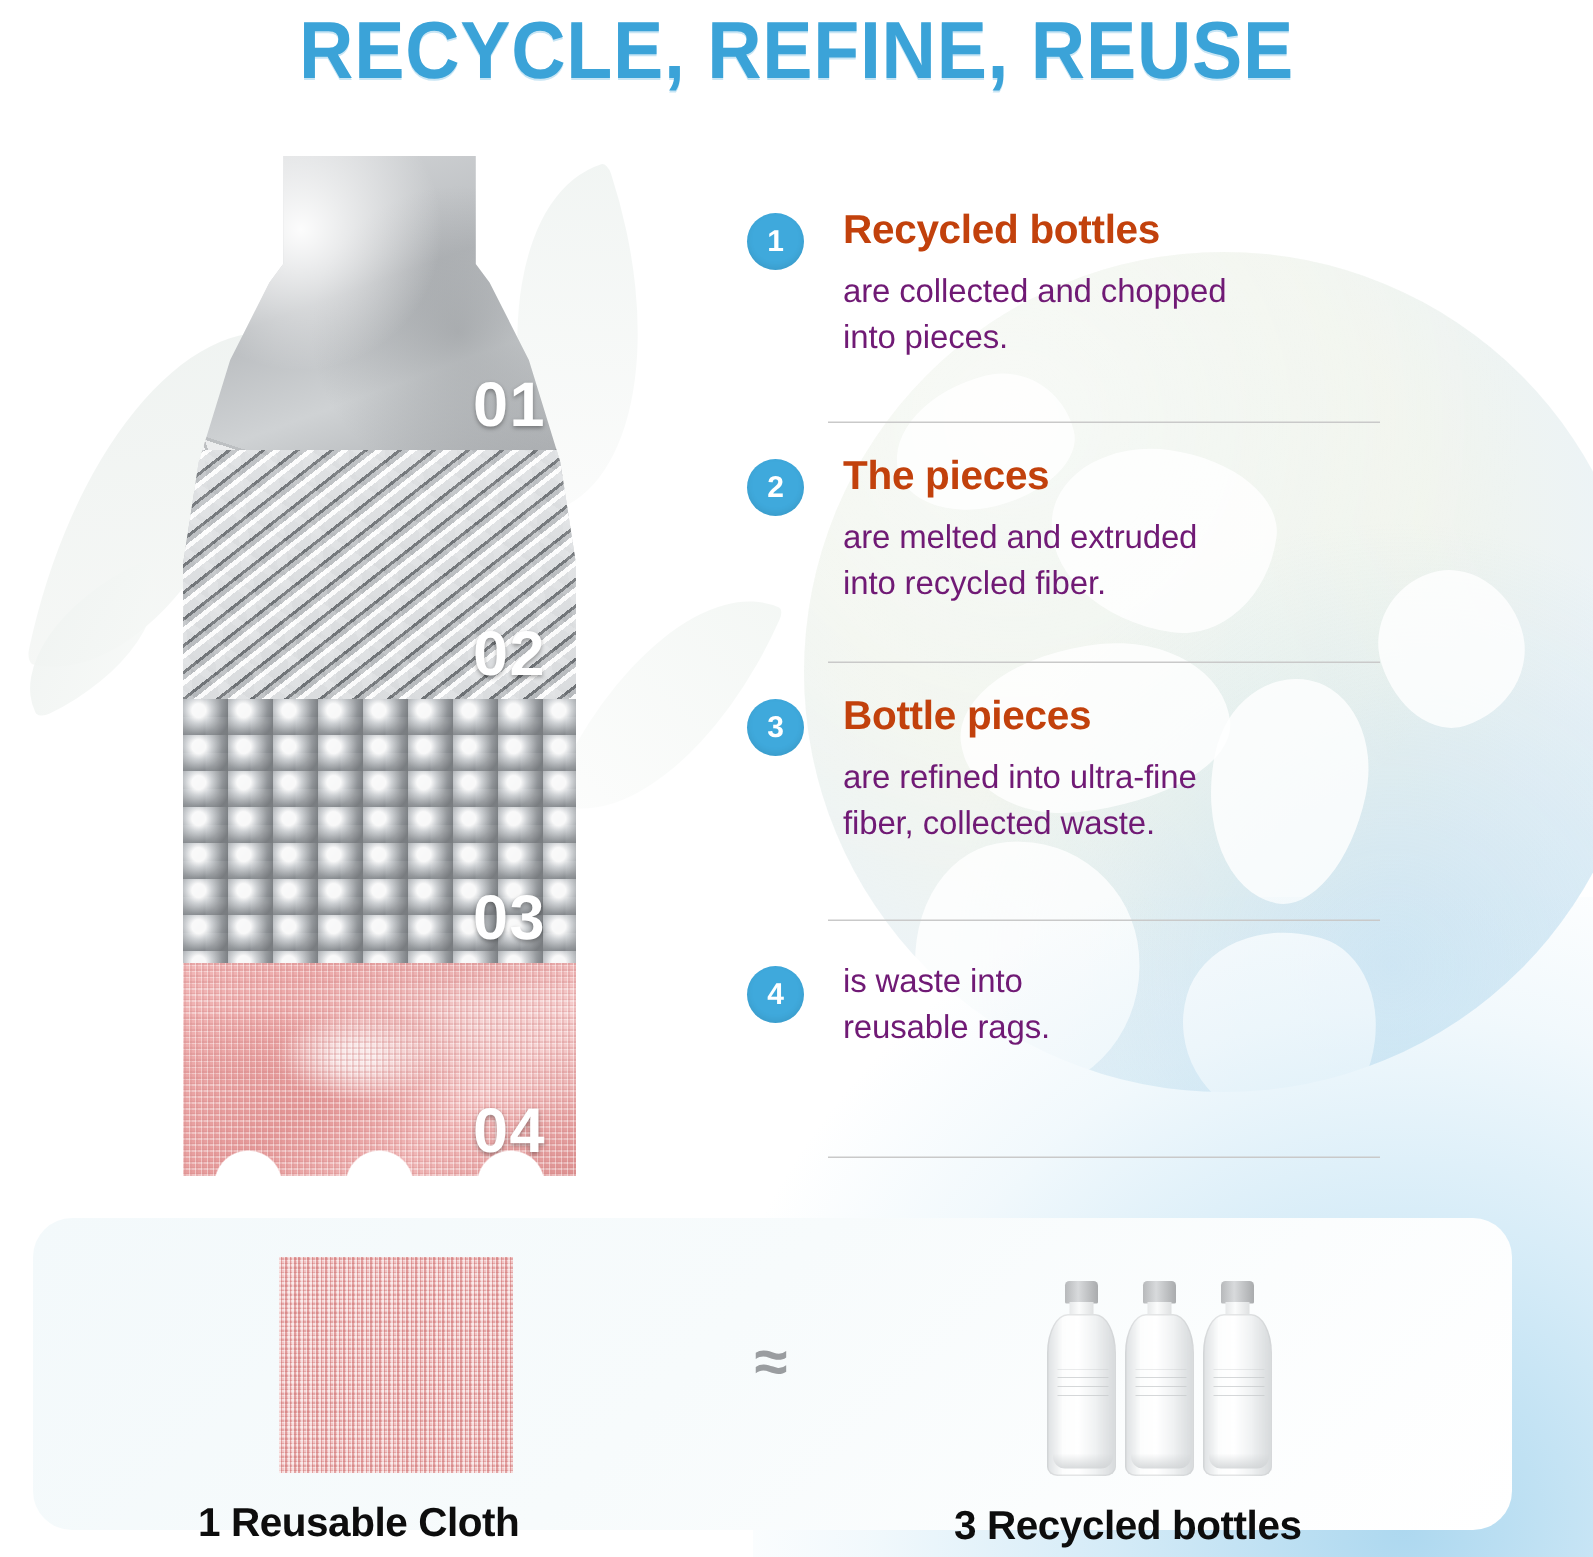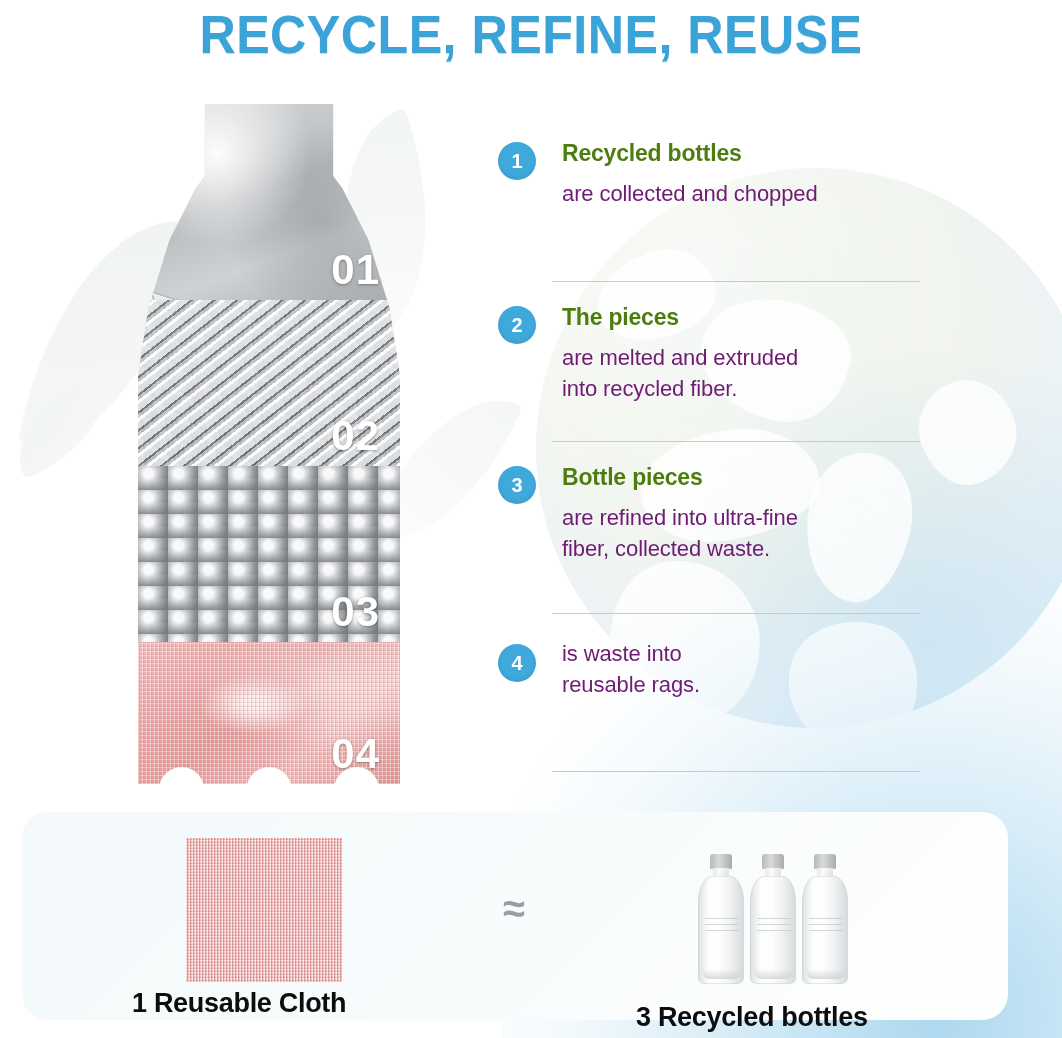--- a/index.html
+++ b/index.html
@@ -119,21 +119,21 @@
     letter-spacing: 0.5px;
     color: #3BA3D8;
     transform: scaleX(0.93);
     white-space: nowrap;
     text-shadow: 0 1px 0 rgba(59,163,216,0.28);
   }
 
   
   .bottle {
     position: absolute;
-    left: 138px;
+    left: 122px;
     top: 104px;
     width: 262px;
     height: 680px;
     -webkit-clip-path: polygon(
         25.5% 0%, 74.5% 0%, 74.5% 10.6%, 78% 12.4%,
         88% 20%, 96% 30%, 100% 40%, 100% 100%,
         0% 100%, 0% 40%, 4% 30%, 12% 20%, 22% 12.4%, 25.5% 10.6%);
     clip-path: polygon(
         25.5% 0%, 74.5% 0%, 74.5% 10.6%, 78% 12.4%,
         88% 20%, 96% 30%, 100% 40%, 100% 100%,
@@ -241,23 +241,23 @@
     background: #3FA9DC;
     color: #ffffff;
     font-size: 20px;
     font-weight: 700;
     display: flex;
     align-items: center;
     justify-content: center;
     box-shadow: inset 0 -2px 4px rgba(0,0,0,0.08);
   }
   .step-title {
-    font-size: 23px;
+    font-size: 27px;
     font-weight: 700;
-    color: #4d7c0f;
+    color: #c2410c;
     line-height: 34px;
     margin-top: 2px;
     letter-spacing: -0.2px;
   }
   .step-body {
     margin-top: 8px;
     font-size: 22px;
     line-height: 31px;
     color: #701a75;
     letter-spacing: -0.1px;
@@ -375,21 +375,21 @@
   }
 
   .panel-label {
     position: absolute;
     font-size: 27px;
     font-weight: 700;
     color: #0d0d0d;
     letter-spacing: -0.3px;
     white-space: nowrap;
   }
-  .label-left  { left: 110px; top: 176px; }
+  .label-left  { left: 110px; top: 188px; }
   .label-right { left: 614px; top: 190px; }
 </style>
 </head>
 <body>
 
 <div class="stage">
 
   <div class="bg-globe"></div>
   <div class="landmass lm1"></div>
   <div class="landmass lm2"></div>
@@ -422,20 +422,21 @@
     </div>
   </div>
 
   <div class="steps">
 
     <div class="step step-1">
       <div class="badge">1</div>
       <div class="step-title">Recycled bottles</div>
       <div class="step-body">
         <div>are collected and chopped</div>
+        <div>into pieces.</div>
       </div>
       <div class="divider"></div>
     </div>
 
     <div class="step step-2">
       <div class="badge">2</div>
       <div class="step-title">The pieces</div>
       <div class="step-body">
         <div>are melted and extruded</div>
         <div>into recycled fiber.</div>

